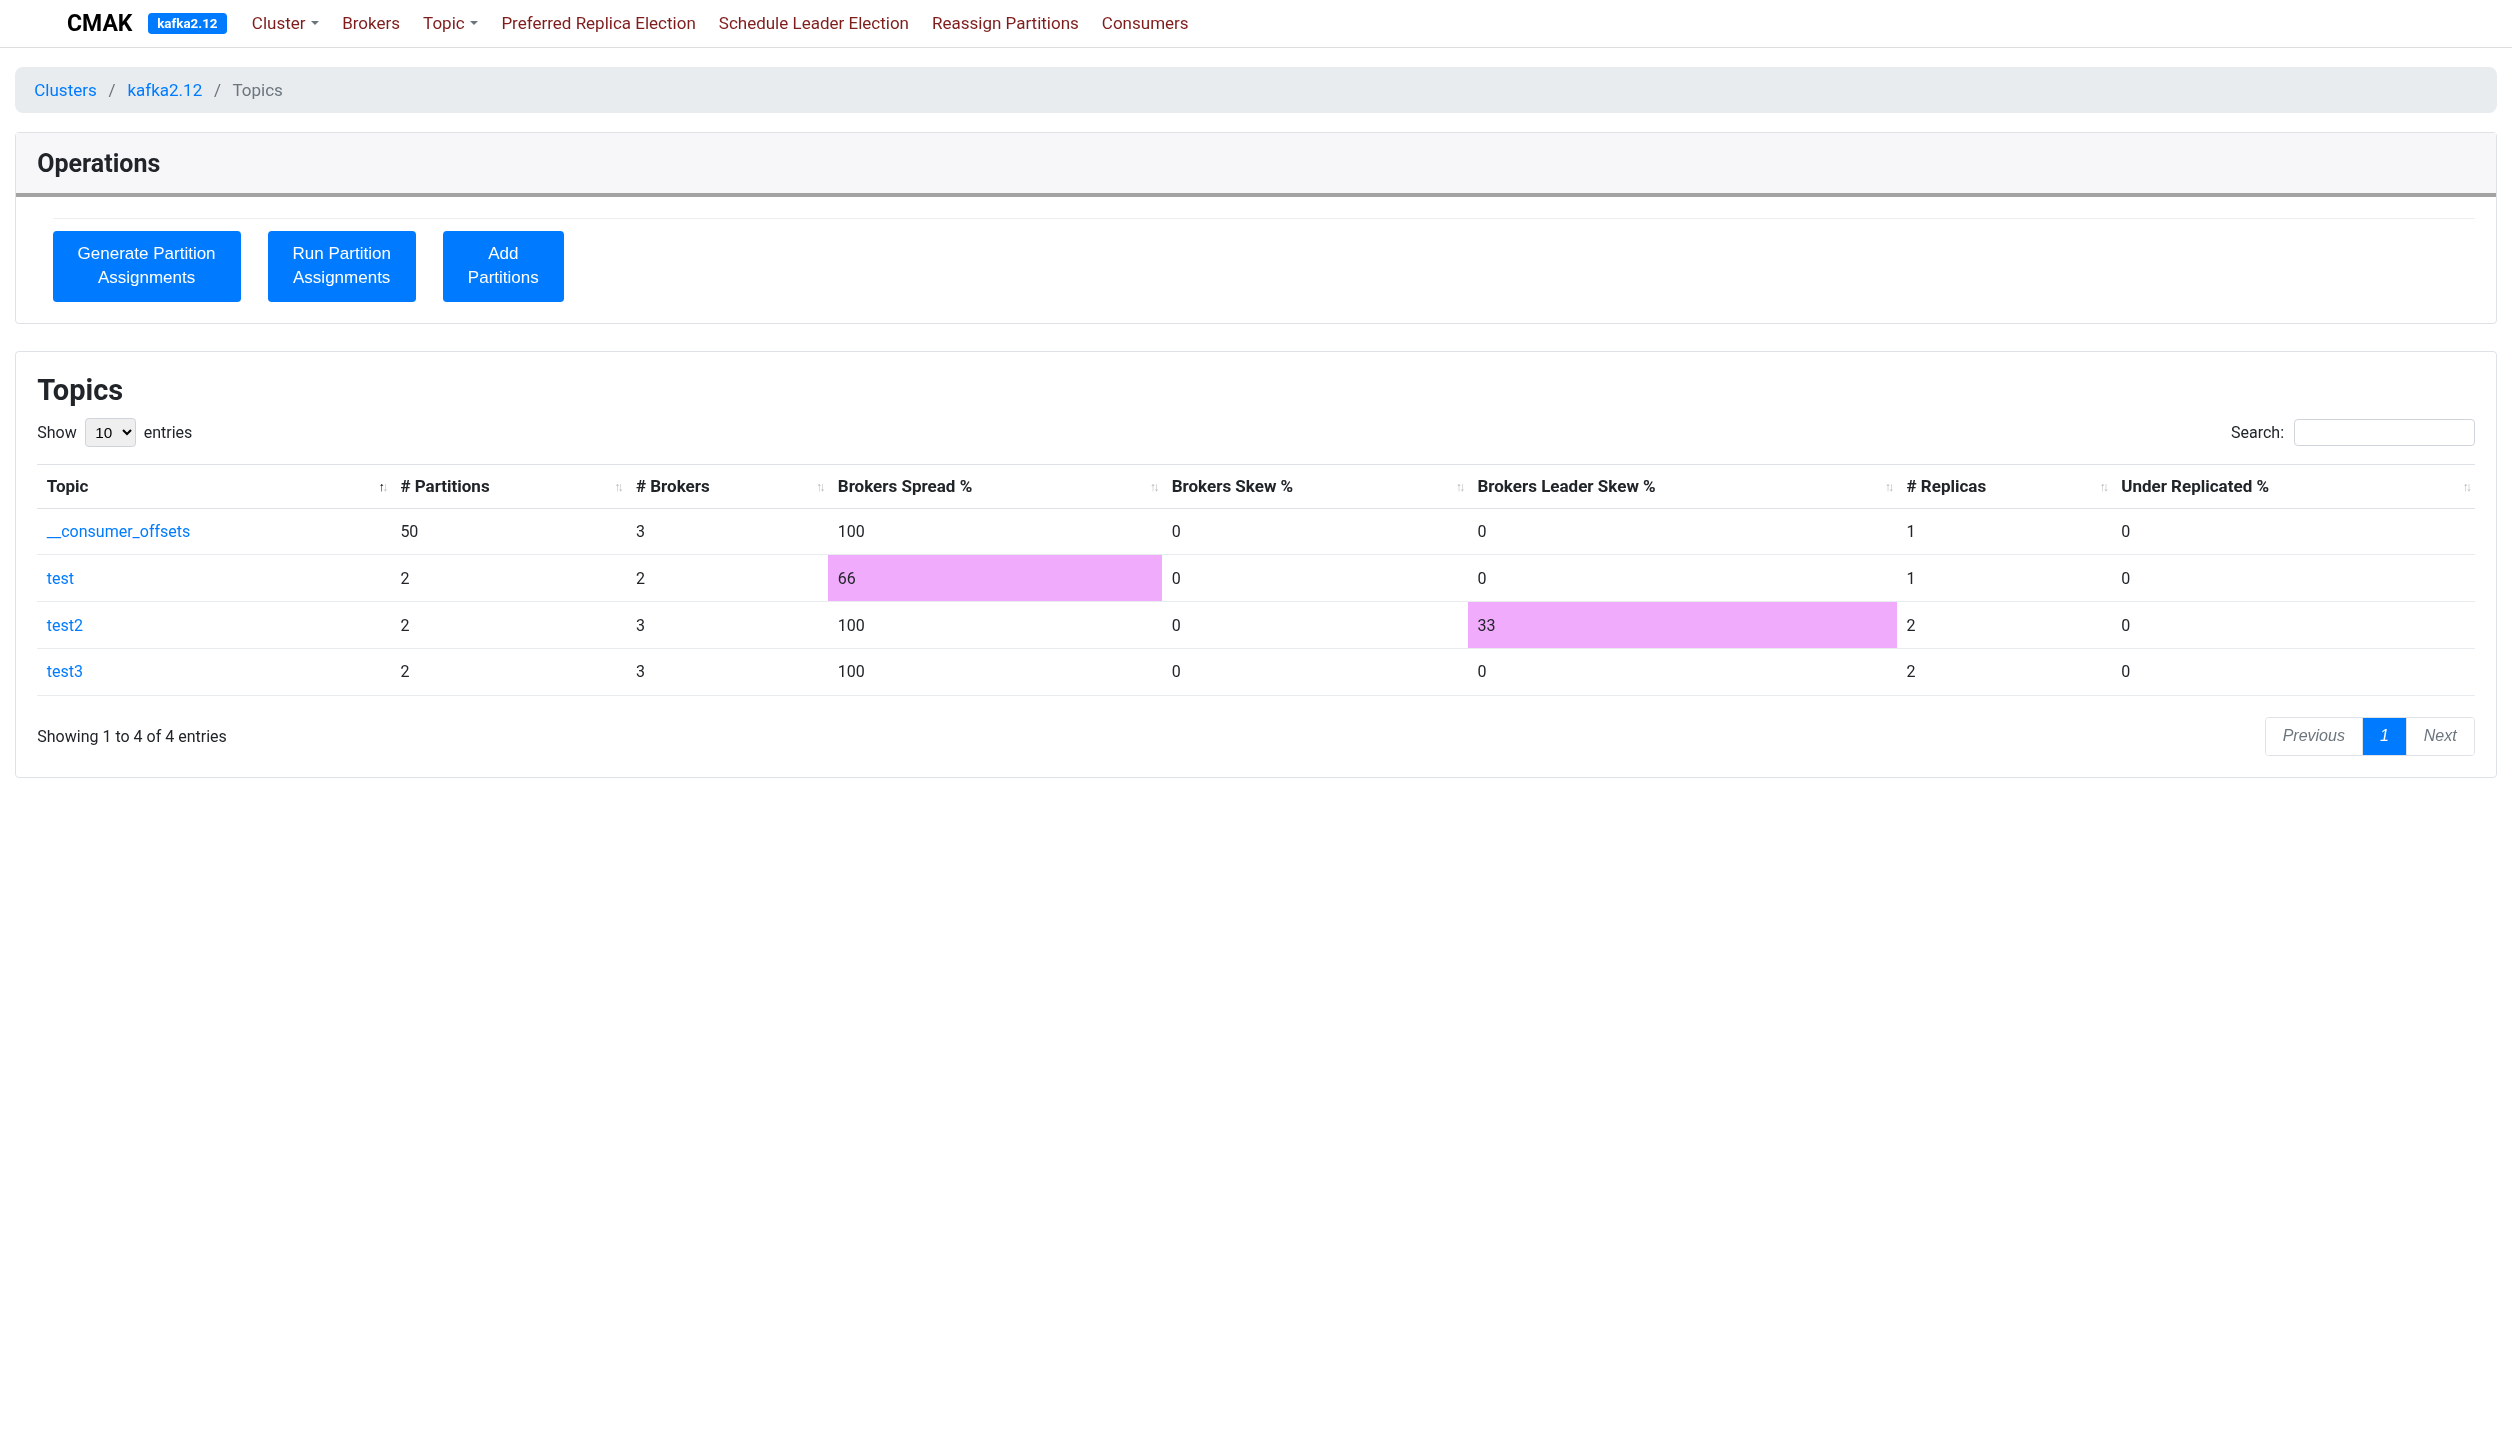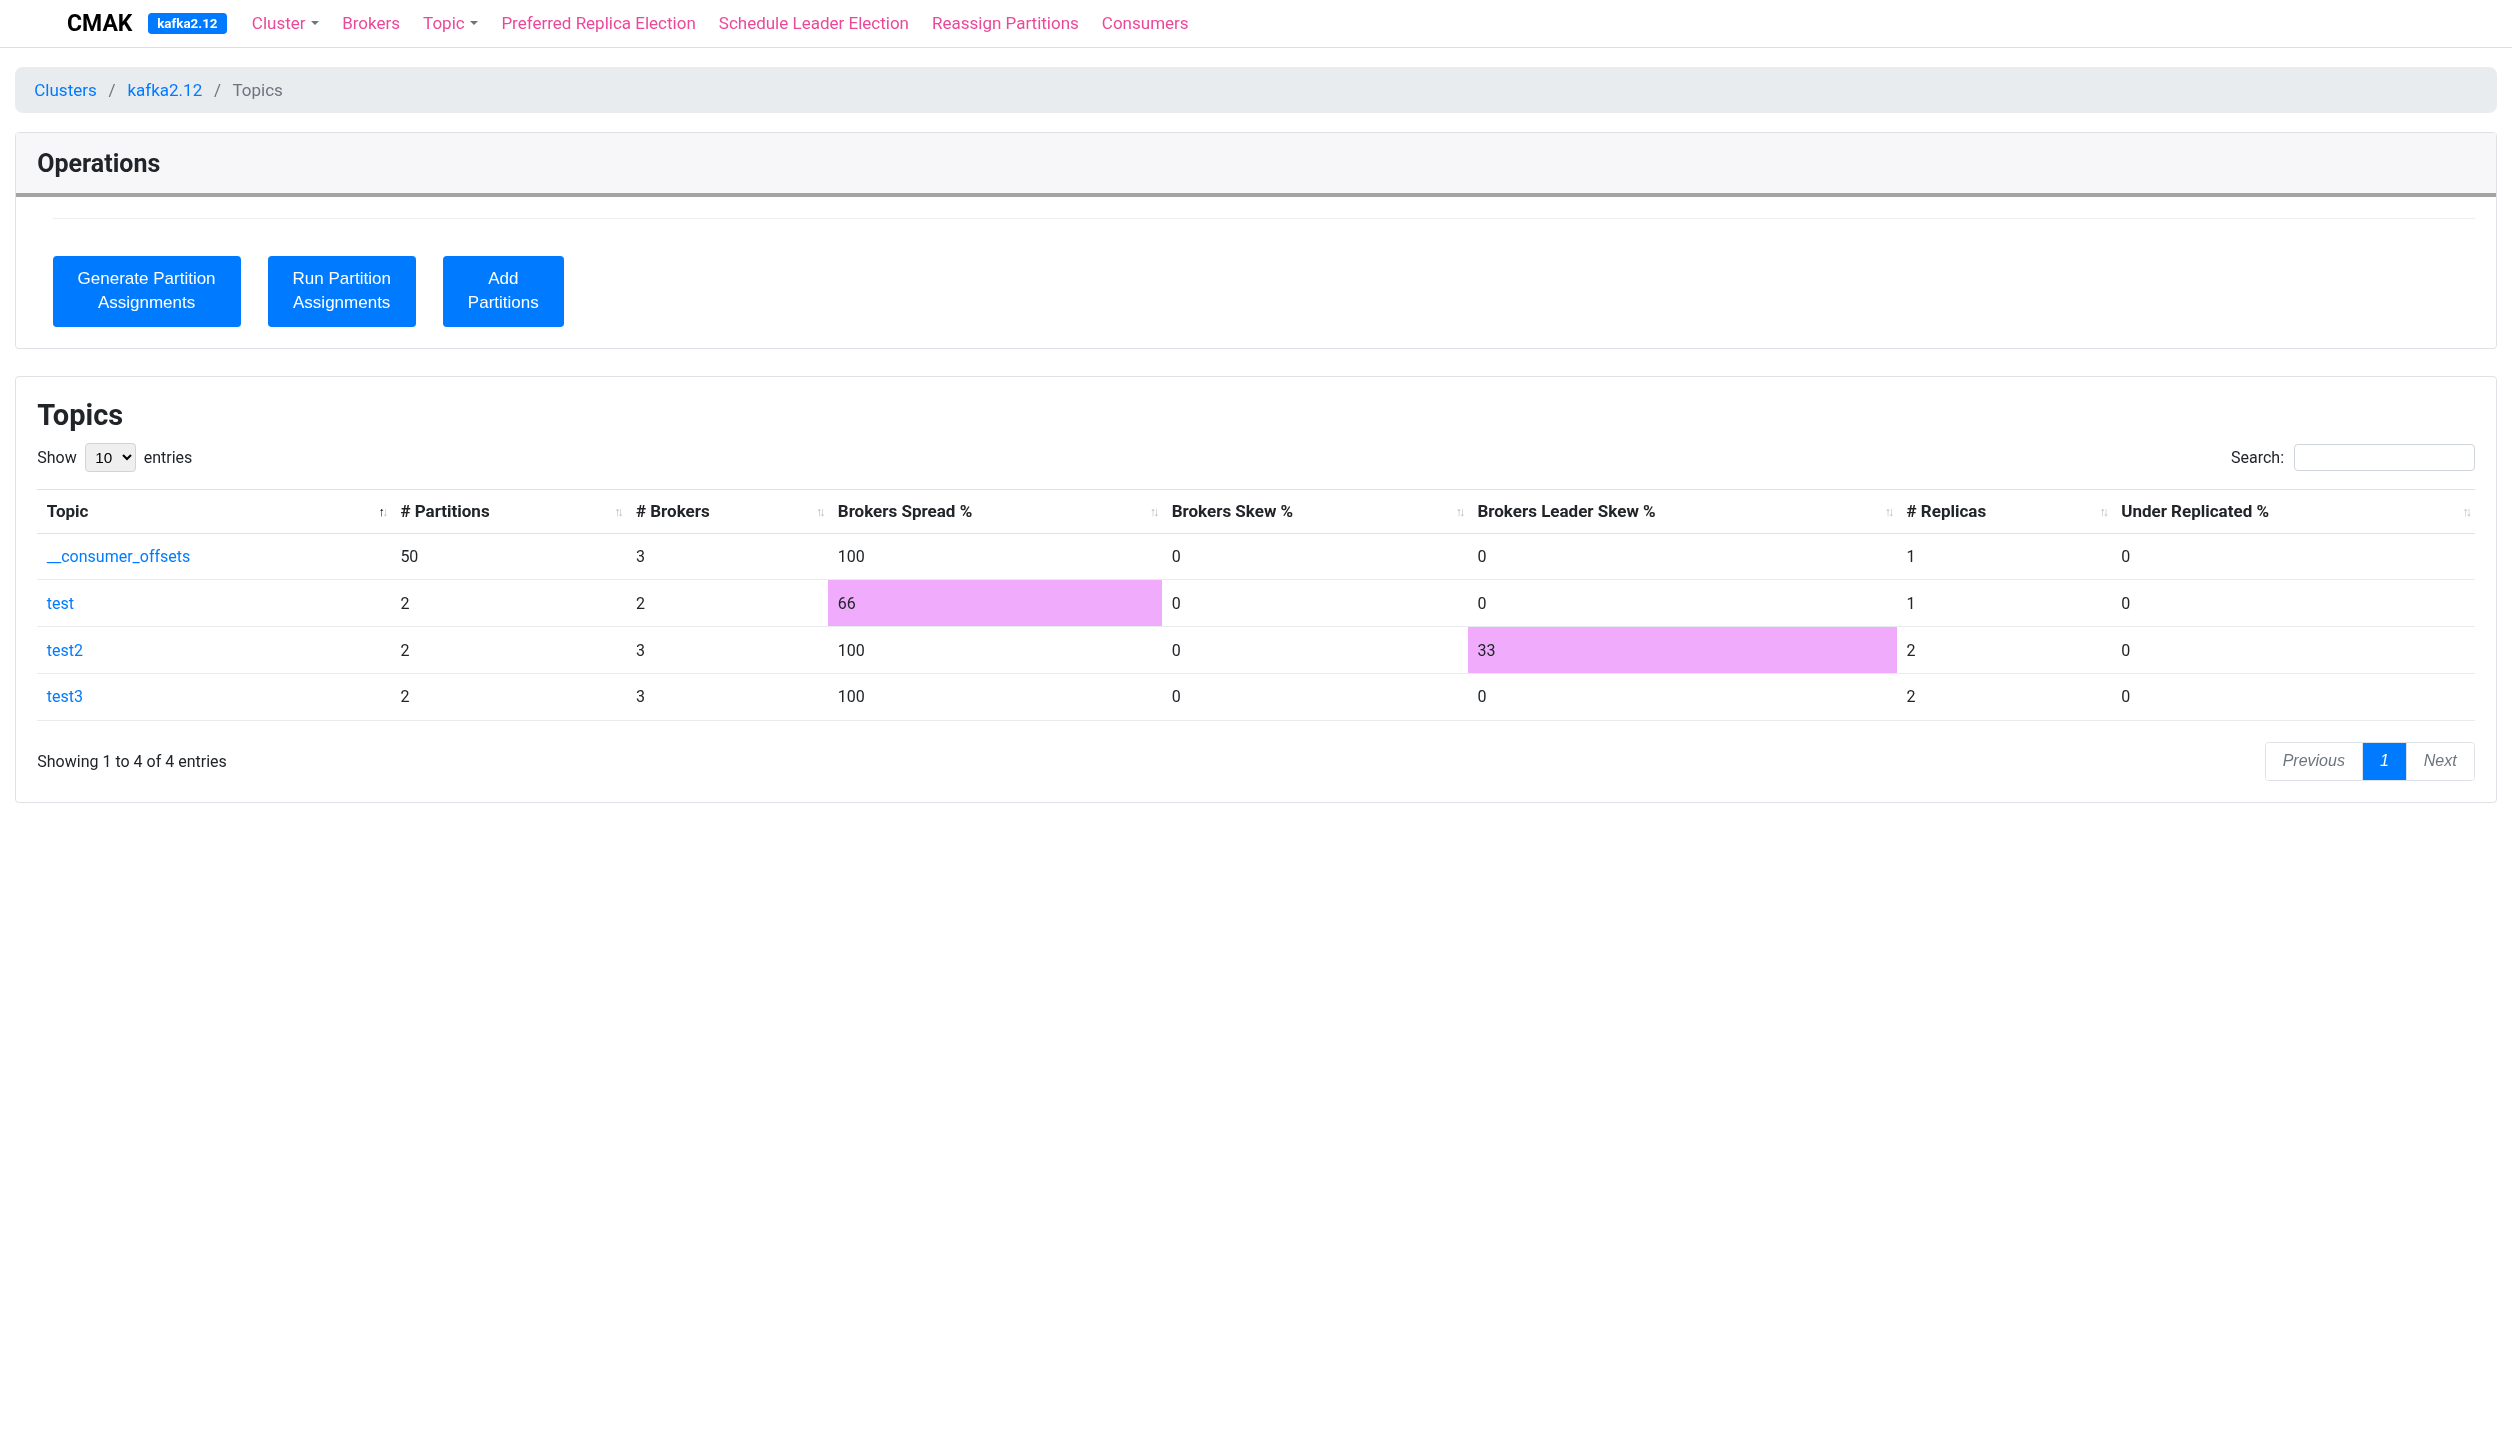--- a/index.html
+++ b/index.html
@@ -26,21 +26,21 @@
   .badge-cluster {
     background: #007bff;
     color: #fff;
     font-size: 13.4px;
     font-weight: 700;
     padding: 2.9px 9.5px;
     border-radius: 3.8px;
     margin-right: 7.6px;
   }
   .nav-link {
-    color: #ec4899;
+    color: #7f1d1d;
     font-size: 17px;
     padding: 5.7px 11.5px;
     cursor: pointer;
     display: inline-flex;
     align-items: center;
     gap: 3.8px;
   }
   .caret-down {
     display: inline-block;
     width: 0; height: 0;
@@ -70,21 +70,21 @@
     border-bottom: 4px solid #a3a3a3;
     padding: 15.3px 21px;
     font-size: 25px;
     font-weight: 700;
   }
   .card-body { padding: 21px; }
   .ops-row {
     display: flex;
     gap: 27px;
     border-top: 1px solid #eee;
-    padding-top: 37px;
+    padding-top: 12px;
     margin-left: 15.3px;
   }
   .btn-primary {
     background: #007bff;
     color: #fff;
     border: none;
     border-radius: 3.8px;
     padding: 11.5px 25px;
     font-size: 17px;
     line-height: 1.4;

